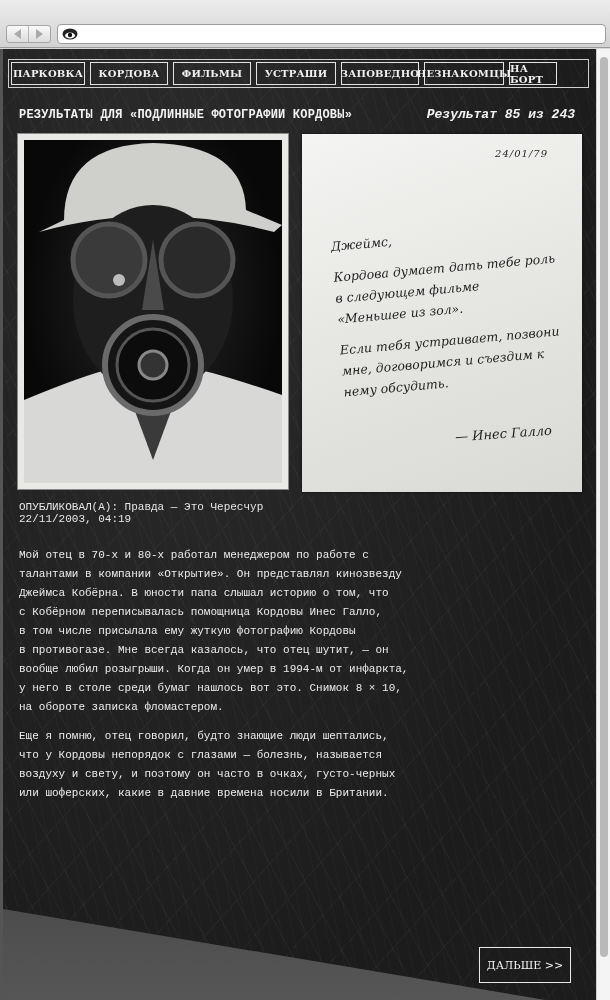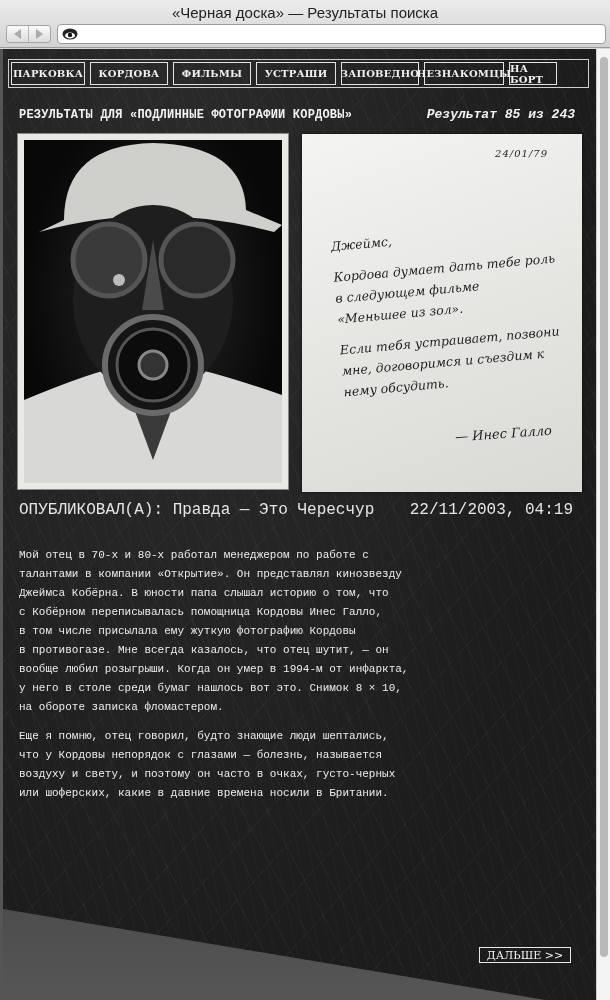--- a/index.html
+++ b/index.html
@@ -106,43 +106,42 @@
       font-size: 12.5px; line-height: 21px;
     }
     .note-body p { margin-bottom: 10px; }
     .note-line { display: block; white-space: nowrap; }
     .note-signature { position: absolute; right: 30px; top: 292px; font-size: 13px; transform: rotate(-4deg); }
 
     
     .meta {
       position: absolute; left: 16px; top: 452px; width: 554px;
       display: flex; justify-content: space-between;
-      font-family: "Liberation Mono", monospace; font-size: 16px; color: #e6e6e6;
+      font-family: "Liberation Mono", monospace; font-size: 11px; color: #e6e6e6; flex-direction: column;
     }
 
     .post-body {
       position: absolute; left: 16px; top: 497px; width: 560px;
       font-family: "Liberation Mono", monospace; font-size: 11px; line-height: 19px; color: #ececec;
     }
     .post-body p { margin-bottom: 10px; }
     .post-line { display: block; white-space: pre; }
 
     .next-button {
-      position: absolute; left: 476px; top: 898px; width: 92px; height: 16px;
+      position: absolute; left: 476px; top: 898px; width: 92px; height: 36px;
       border: 1px solid #e8e8e8; color: #f2f2f2;
       font-family: "DejaVu Serif", serif; font-size: 11px;
       display: flex; align-items: center; justify-content: center; cursor: pointer;
       background: rgba(30,30,30,0.4);
     }
   </style>
 </head>
 <body>
 
 <div class="chrome">
-  <div class="window-title">«Черная доска» — Результаты поиска</div>
   <div class="nav-buttons">
     <div class="nav-btn">
       <span class="tri-left"></span>
     </div>
     <div class="nav-btn">
       <span class="tri-right"></span>
     </div>
   </div>
   <div class="url-bar">
     <span class="eye-icon">

